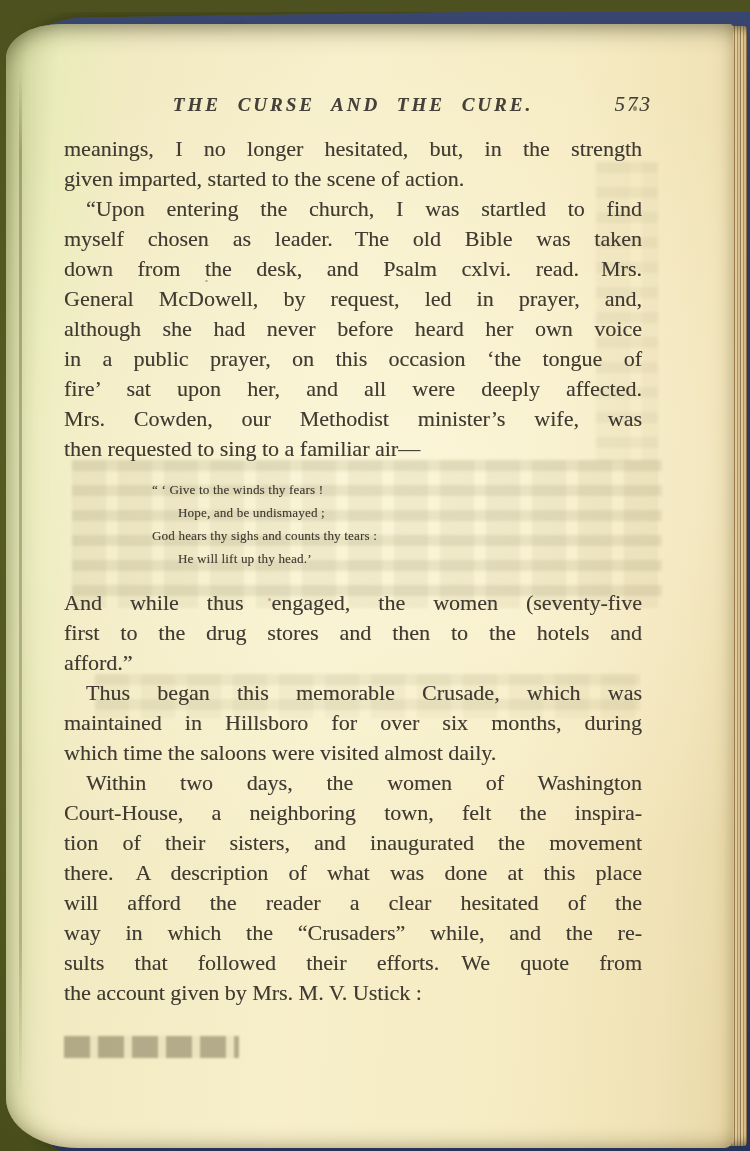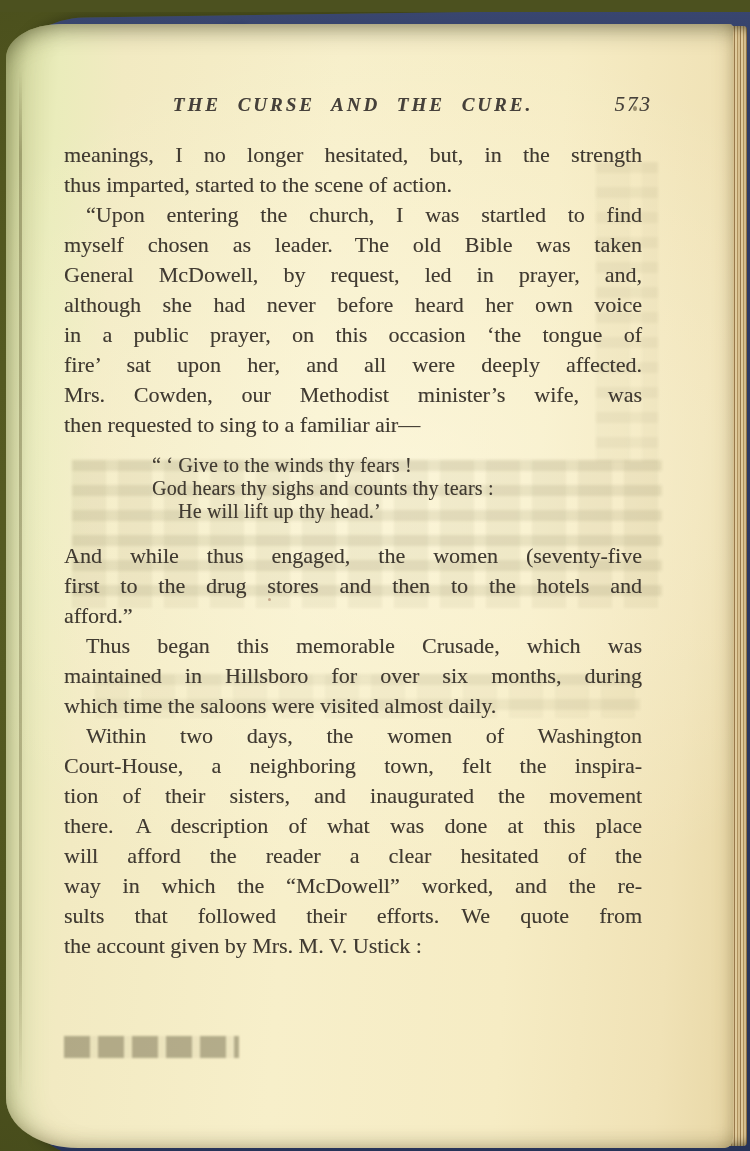--- a/index.html
+++ b/index.html
@@ -56,27 +56,27 @@
   .speck.s3{left:205px;top:268px;width:3px;height:2px;background:rgba(90,80,50,.4);}
 
   
   .running-head{position:absolute;left:64px;top:82px;width:578px;height:28px;color:#45403a;}
   .head-title{position:absolute;left:50%;transform:translateX(-50%);white-space:nowrap;
     font-style:italic;font-weight:bold;font-size:19px;letter-spacing:3px;word-spacing:9px;
     text-shadow:.3px .3px 0 rgba(64,58,49,.4);}
   .folio{position:absolute;right:-10px;top:-2px;font-size:21px;letter-spacing:2px;
     text-shadow:.3px .3px 0 rgba(64,58,49,.4);font-style:italic;}
 
-  .body-text{position:absolute;left:64px;top:128px;width:578px;color:#403a31;
+  .body-text{position:absolute;left:64px;top:122px;width:578px;color:#403a31;
     font-size:22px;text-shadow:.3px .3px 0 rgba(64,58,49,.35);}
   .block.body .line{line-height:30px;text-align:justify;text-align-last:justify;white-space:nowrap_off;}
   .block.body .line.last{text-align-last:left;}
   .block.body .line.indent{text-indent:22px;}
   .block.verse{margin:14px 0 18px 0;}
-  .block.verse .line{font-size:20px;line-height:23px;text-align:left;letter-spacing:.2px;}
+  .block.verse .line{font-size:13px;line-height:23px;text-align:left;letter-spacing:.2px;}
 </style>
 </head>
 <body>
 
 <div class="scene">
   <div class="cover"></div>
   <div class="fray f1"></div>
   <div class="fray f2"></div>
   <div class="fray f3"></div>
   <div class="fray f4"></div>
@@ -94,51 +94,53 @@
   <div class="speck s3"></div>
 
   <div class="running-head">
     <span class="head-title">THE CURSE AND THE CURE.</span>
     <span class="folio">573</span>
   </div>
 
   <div class="body-text" id="body-text">
       <div class="block body">
         <div class="line">meanings, I no longer hesitated, but, in the strength</div>
-        <div class="line last">thus imparted, started to the scene of action.</div>
+        <div class="line last">given imparted, started to the scene of action.</div>
       </div>
       <div class="block body">
         <div class="line indent">“Upon entering the church, I was startled to find</div>
         <div class="line">myself chosen as leader.  The old Bible was taken</div>
+        <div class="line">down from the desk, and Psalm cxlvi. read.  Mrs.</div>
         <div class="line">General McDowell, by request, led in prayer, and,</div>
         <div class="line">although she had never before heard her own voice</div>
         <div class="line">in a public prayer, on this occasion ‘the tongue of</div>
         <div class="line">fire’ sat upon her, and all were deeply affected.</div>
         <div class="line">Mrs. Cowden, our Methodist minister’s wife, was</div>
         <div class="line last">then requested to sing to a familiar air—</div>
       </div>
       <div class="block verse">
         <div class="line" style="padding-left: 88px;">“ ‘ Give to the winds thy fears !</div>
+        <div class="line" style="padding-left: 114px;">Hope, and be undismayed ;</div>
         <div class="line" style="padding-left: 88px;">God hears thy sighs and counts thy tears :</div>
         <div class="line" style="padding-left: 114px;">He will lift up thy head.’</div>
       </div>
       <div class="block body">
         <div class="line">And while thus engaged, the women (seventy-five</div>
         <div class="line">first to the drug stores and then to the hotels and</div>
         <div class="line last">afford.”</div>
       </div>
       <div class="block body">
         <div class="line indent">Thus began this memorable Crusade, which was</div>
         <div class="line">maintained in Hillsboro for over six months, during</div>
         <div class="line last">which time the saloons were visited almost daily.</div>
       </div>
       <div class="block body">
         <div class="line indent">Within two days, the women of Washington</div>
         <div class="line">Court-House, a neighboring town, felt the inspira-</div>
         <div class="line">tion of their sisters, and inaugurated the movement</div>
         <div class="line">there.  A description of what was done at this place</div>
         <div class="line">will afford the reader a clear hesitated of the</div>
-        <div class="line">way in which the “McDowell” worked, and the re-</div>
+        <div class="line">way in which the “Crusaders” while, and the re-</div>
         <div class="line">sults that followed their efforts.  We quote from</div>
         <div class="line last">the account given by Mrs. M. V. Ustick :</div>
       </div>
     </div>
 </div>
 
 </body></html>

